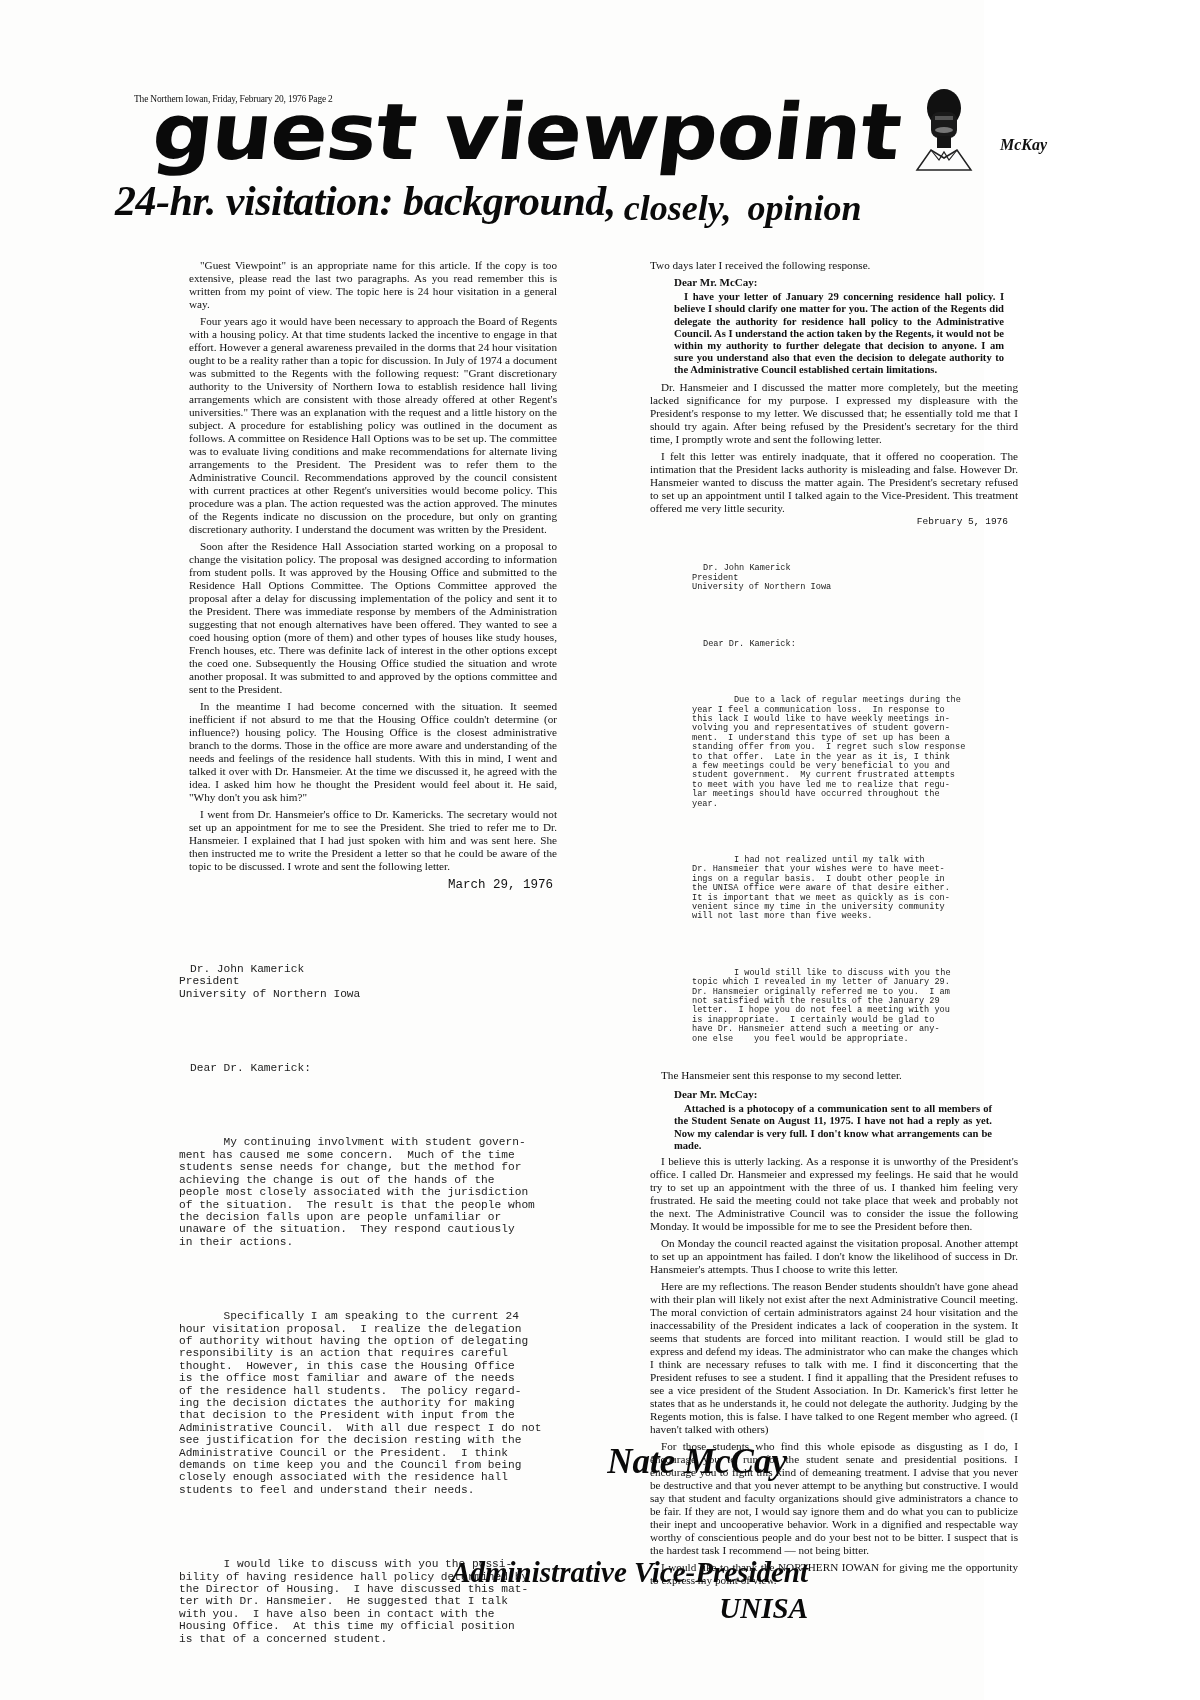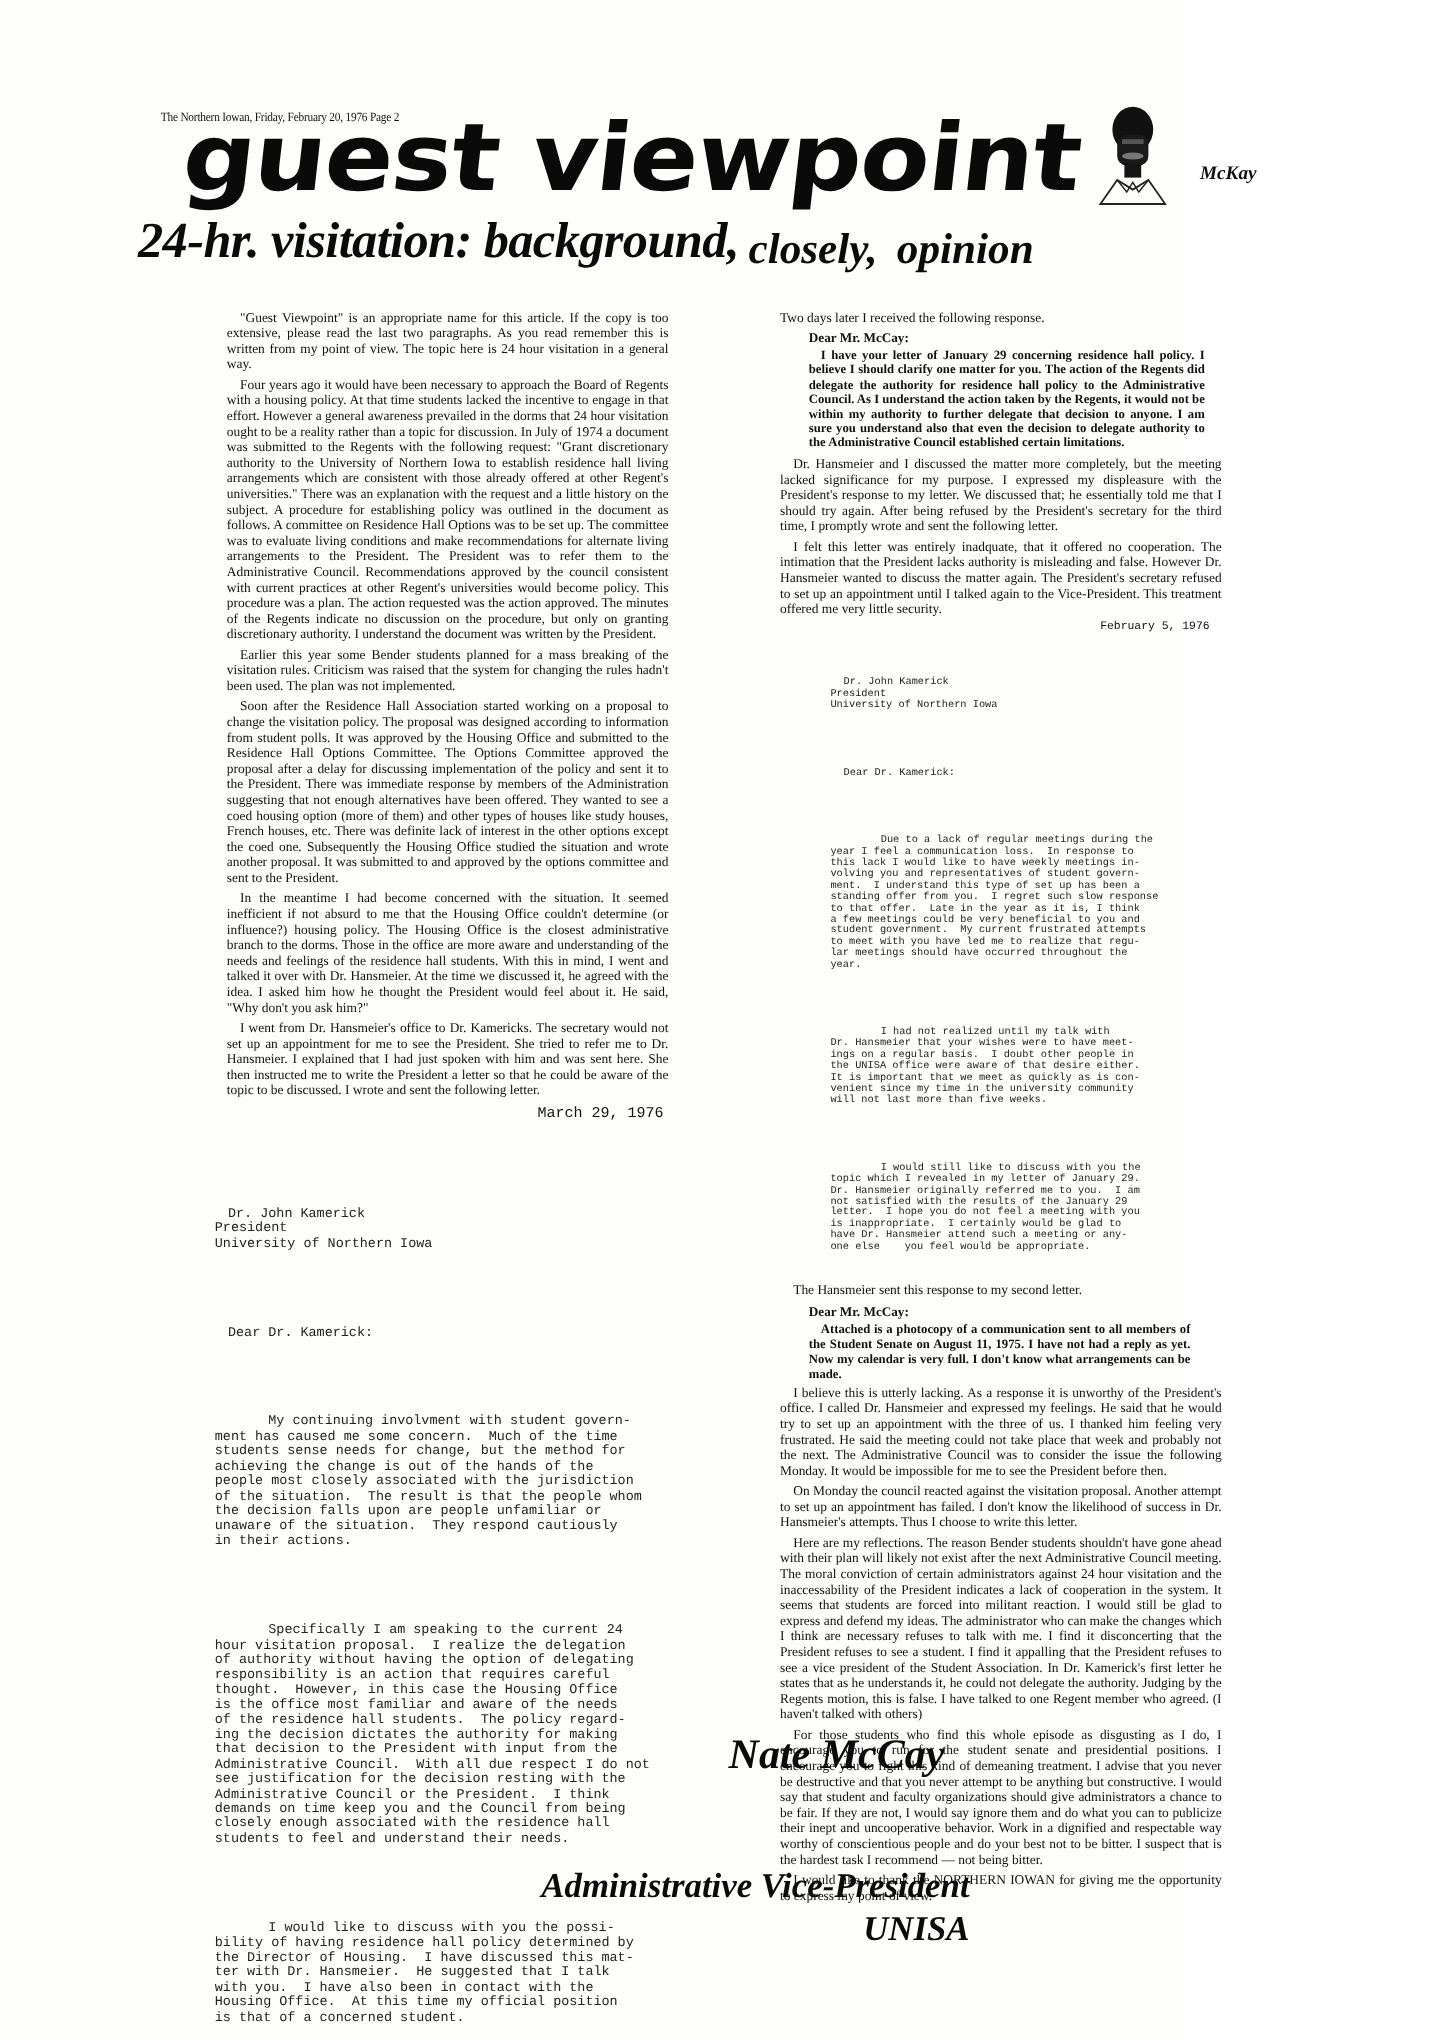--- a/index.html
+++ b/index.html
@@ -59,21 +59,20 @@
   </svg>
   <div class="photo-caption">McKay</div>
 
   <div class="headline">
     <span class="h1">24-hr. visitation: background,</span><span class="h2">closely,</span><span class="h3">opinion</span>
   </div>
 
   <div class="col col-left">
     <p>"Guest Viewpoint" is an appropriate name for this article. If the copy is too extensive, please read the last two paragraphs. As you read remember this is written from my point of view. The topic here is 24 hour visitation in a general way.</p>
     <p>Four years ago it would have been necessary to approach the Board of Regents with a housing policy. At that time students lacked the incentive to engage in that effort. However a general awareness prevailed in the dorms that 24 hour visitation ought to be a reality rather than a topic for discussion. In July of 1974 a document was submitted to the Regents with the following request: "Grant discretionary authority to the University of Northern Iowa to establish residence hall living arrangements which are consistent with those already offered at other Regent's universities." There was an explanation with the request and a little history on the subject. A procedure for establishing policy was outlined in the document as follows. A committee on Residence Hall Options was to be set up. The committee was to evaluate living conditions and make recommendations for alternate living arrangements to the President. The President was to refer them to the Administrative Council. Recommendations approved by the council consistent with current practices at other Regent's universities would become policy. This procedure was a plan. The action requested was the action approved. The minutes of the Regents indicate no discussion on the procedure, but only on granting discretionary authority. I understand the document was written by the President.</p>
-    <p>Earlier this year some Bender students planned for a mass breaking of the visitation rules. Criticism was raised that the system for changing the rules hadn't been used. The plan was not implemented.</p>
     <p>Soon after the Residence Hall Association started working on a proposal to change the visitation policy. The proposal was designed according to information from student polls. It was approved by the Housing Office and submitted to the Residence Hall Options Committee. The Options Committee approved the proposal after a delay for discussing implementation of the policy and sent it to the President. There was immediate response by members of the Administration suggesting that not enough alternatives have been offered. They wanted to see a coed housing option (more of them) and other types of houses like study houses, French houses, etc. There was definite lack of interest in the other options except the coed one. Subsequently the Housing Office studied the situation and wrote another proposal. It was submitted to and approved by the options committee and sent to the President.</p>
     <p>In the meantime I had become concerned with the situation. It seemed inefficient if not absurd to me that the Housing Office couldn't determine (or influence?) housing policy. The Housing Office is the closest administrative branch to the dorms. Those in the office are more aware and understanding of the needs and feelings of the residence hall students. With this in mind, I went and talked it over with Dr. Hansmeier. At the time we discussed it, he agreed with the idea. I asked him how he thought the President would feel about it. He said, "Why don't you ask him?"</p>
     <p>I went from Dr. Hansmeier's office to Dr. Kamericks. The secretary would not set up an appointment for me to see the President. She tried to refer me to Dr. Hansmeier. I explained that I had just spoken with him and was sent here. She then instructed me to write the President a letter so that he could be aware of the topic to be discussed. I wrote and sent the following letter.</p>
     <div class="date-right">March 29, 1976</div>
 
     <div class="typed letter-block">
       <p>Dr. John Kamerick
 President
 University of Northern Iowa</p>
       <div class="gap"></div>

